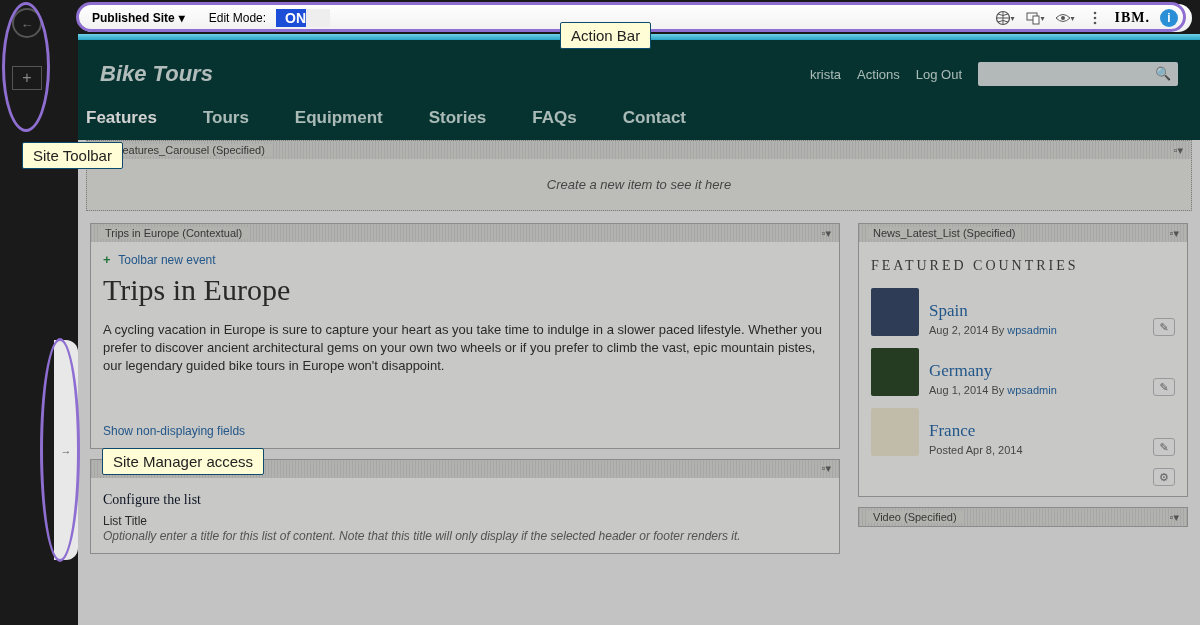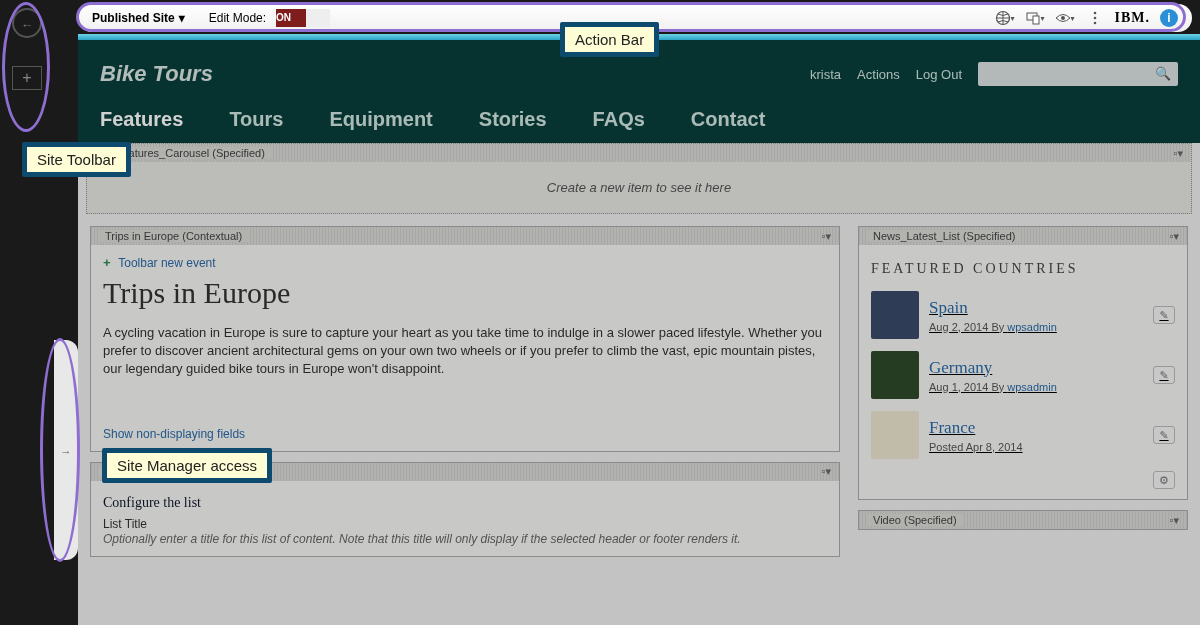--- a/index.html
+++ b/index.html
@@ -10,40 +10,40 @@
 .site-toolbar .tb-add { width: 30px; height: 24px; margin: 28px auto; border: 1px solid #555; display: flex; align-items: center; justify-content: center; color: #888; font-size: 16px; }
 
 .site-manager { position: absolute; left: 54px; top: 340px; width: 24px; height: 220px; background: #e8e8e8; border-radius: 0 12px 12px 0; display: flex; align-items: center; justify-content: center; cursor: pointer; z-index: 6; }
 .site-manager span { font-size: 11px; color: #555; }
 
 .action-bar { position: absolute; left: 78px; top: 4px; right: 8px; height: 28px; background: linear-gradient(#fff, #f0f0f0); border-radius: 14px; display: flex; align-items: center; padding: 0 14px; gap: 10px; z-index: 7; }
 .action-bar .spacer { flex: 1; }
 .action-bar .pub-site { font-weight: bold; font-size: 12px; display: flex; align-items: center; cursor: pointer; gap: 4px; }
 .action-bar .edit-label { font-size: 12px; margin-left: 14px; }
 .toggle { width: 54px; height: 18px; background: #888; border-radius: 2px; position: relative; display: inline-block; cursor: pointer; }
-.toggle .on { position: absolute; left: 0; top: 0; width: 30px; height: 18px; background: #7f1d1d; color: #fff; font-size: 10px; font-weight: bold; text-align: left; line-height: 18px; }
+.toggle .on { position: absolute; left: 0; top: 0; width: 30px; height: 18px; background: #1d4ed8; color: #fff; font-size: 14px; font-weight: bold; text-align: right; line-height: 18px; }
 .toggle .knob { position: absolute; left: 30px; top: 0; width: 24px; height: 18px; background: #eee; }
 .ab-icon { width: 20px; height: 20px; display: flex; align-items: center; justify-content: center; cursor: pointer; color: #555; }
 .ab-icon svg { width: 16px; height: 16px; }
 .ibm-logo { font-family: "Times New Roman", serif; font-weight: bold; letter-spacing: 1px; font-size: 14px; }
 .info-icon { width: 18px; height: 18px; border-radius: 50%; background: #2b8fd8; color: #fff; font-weight: bold; font-size: 12px; display: flex; align-items: center; justify-content: center; }
 
 .teal-strip { position: absolute; left: 78px; right: 0; top: 34px; height: 6px; background: linear-gradient(#6fd3e8, #2aa3c4); z-index: 4; }
 
 .site-area { position: absolute; left: 78px; right: 0; top: 40px; bottom: 0; background: #eee; }
 .overlay-mask { position: absolute; inset: 0; background: rgba(0,0,0,0.18); pointer-events: none; z-index: 3; }
 
 .site-header { background: #083f3a; color: #d8e6e4; height: 68px; display: flex; align-items: center; padding: 0 22px; gap: 16px; }
 .site-header .title { font-style: italic; font-weight: bold; font-size: 22px; color: #d8e6e4; flex: 1; }
 .site-header .hdr-link { font-size: 13px; cursor: pointer; color: #cfe3e0; }
 .site-header .search { width: 200px; height: 24px; background: #dbe2e1; border: none; border-radius: 2px; padding: 0 26px 0 8px; }
 .search-wrap { position: relative; }
 .search-wrap .sicon { position: absolute; right: 6px; top: 4px; color: #888; }
 
-.site-nav { background: #083f3a; color: #cfe3e0; display: flex; gap: 46px; padding: 0 22px 12px 22px; font-weight: bold; font-size: 20px; }
+.site-nav { background: #083f3a; color: #cfe3e0; display: flex; gap: 46px; padding: 0 22px 12px 8px; font-weight: bold; font-size: 17px; }
 .site-nav span { cursor: pointer; }
 .site-nav span.active { color: #fff; }
 
 .carousel-block { margin: 0 8px; border: 1px dotted #999; background: #d9d9d5; }
 .block-head { background: repeating-linear-gradient(90deg,#ccc 0 1px,#d9d9d5 1px 3px); height: 18px; display: flex; align-items: center; padding: 0 8px; font-size: 11px; color: #444; }
 .block-head .bh-title { background: #d9d9d5; padding: 0 6px; }
 .block-head .bh-right { margin-left: auto; font-size: 11px; color: #666; cursor: pointer; }
 .carousel-block .cb-body { text-align: center; padding: 18px; font-style: italic; color: #555; background: #e6e6e2; }
 
 .content-row { display: flex; gap: 18px; padding: 12px; }
@@ -55,28 +55,28 @@
 .link-sm { color: #2b6aa8; font-size: 12px; cursor: pointer; }
 .plus { color: #2b8c47; font-weight: bold; margin-right: 4px; }
 h1.h-serif { font-family: Georgia, serif; font-size: 30px; color: #333; margin: 6px 0 14px 0; font-weight: normal; }
 h2.h-serif { font-family: Georgia, serif; font-size: 14px; color: #0f172a; margin: 4px 0 6px 0; font-weight: normal; }
 .body-text { font-size: 13px; color: #333; line-height: 1.4; }
 .show-fields { margin-top: 48px; display: block; }
 .list-title-lbl { font-size: 12px; color: #333; margin-top: 4px; }
 .list-title-hint { font-style: italic; font-size: 12px; color: #666; margin-top: 1px; }
 
 .feat-title { font-family: Georgia, serif; letter-spacing: 3px; font-size: 14px; color: #444; padding: 6px 0 8px 0; }
-.feat-item { display: flex; gap: 10px; padding: 6px 0; align-items: center; text-decoration: underline; }
+.feat-item { display: flex; gap: 10px; padding: 6px 0; align-items: flex-end; }
 .thumb { width: 48px; height: 48px; background: #6a7a4a; border-radius: 2px; flex-shrink: 0; }
 .feat-item .f-title { font-family: Georgia, serif; font-size: 17px; color: #2b6aa8; cursor: pointer; }
 .feat-item .f-meta { font-size: 11px; color: #555; margin-top: 3px; }
 .feat-item .f-meta a { color: #2b6aa8; }
 .edit-pill { width: 22px; height: 18px; border: 1px solid #bbb; border-radius: 3px; background: #f4f4f4; display: flex; align-items: center; justify-content: center; margin-left: auto; cursor: pointer; color: #777; font-size: 11px; }
 
-.annot { position: absolute; z-index: 20; background: #fffdd6; border: 5px solid #0c4a6e; padding: 4px 10px; font-size: 15px; color: #222; border-radius: 2px; }
+.annot { position: absolute; z-index: 20; background: #fffdd6; border: 1px solid #0c4a6e; padding: 4px 10px; font-size: 15px; color: #222; border-radius: 2px; }
 .annot-oval { position: absolute; z-index: 19; border: 3px solid #8e6fd1; border-radius: 50%; pointer-events: none; }
 .annot-round { position: absolute; z-index: 19; border: 3px solid #8e6fd1; border-radius: 20px; pointer-events: none; }
 </style>
 </head>
 <body>
 
 <div class="site-toolbar">
   <div class="tb-back">←</div>
   <div class="tb-add">+</div>
 </div>

